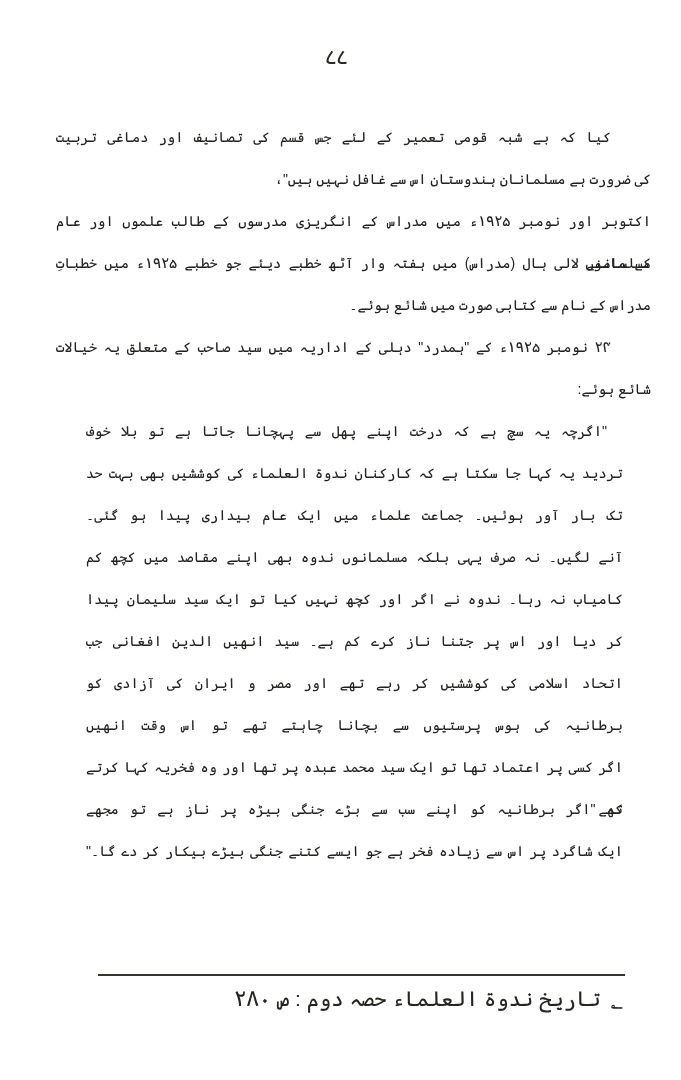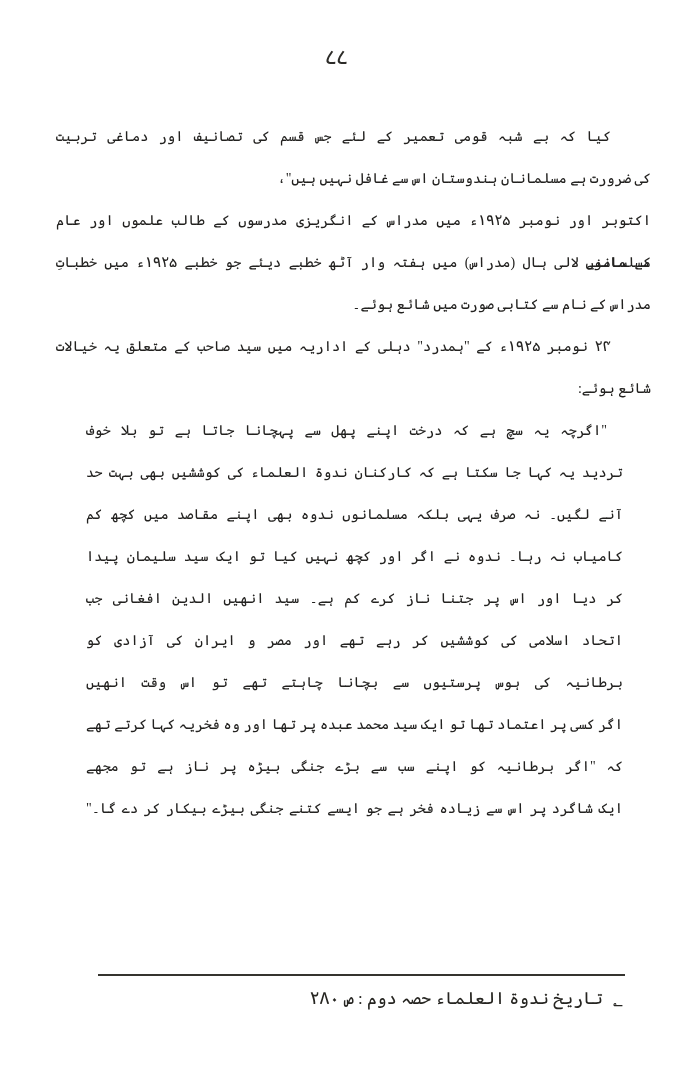--- a/index.html
+++ b/index.html
@@ -7,21 +7,21 @@
     padding: 0;
     background: #ffffff;
     width: 681px;
     height: 1080px;
     overflow: hidden;
   }
   .scan {
     position: relative;
     width: 681px;
     height: 1080px;
-    font-family: Liberation Serif, serif;
+    font-family: Liberation Sans, sans-serif;
     color: #232220;
     overflow: hidden;
     background:
       linear-gradient(to left, #67655f 0px, #8f8c83 4px, #b3af a3 9px, rgba(179,175,163,0) 30px),
       linear-gradient(to left, #6b6963 0px, #9a968b 6px, rgba(154,150,139,0) 28px),
       linear-gradient(to right, #f6f3ea 0px, rgba(246,243,234,0) 12px),
       linear-gradient(to top, rgba(99,97,92,0.50) 0px, rgba(99,97,92,0.18) 10px, rgba(99,97,92,0) 26px),
       linear-gradient(to bottom, rgba(120,117,108,0.28) 0px, rgba(120,117,108,0) 14px),
       #ebe3cf;
   }
@@ -79,21 +79,21 @@
     height: 2px;
     background: #35342f;
   }
   .footnote {
     position: absolute;
     top: 14px;
     right: 58px;
     left: 98px;
     direction: rtl;
     text-align: right;
-    font-size: 17px;
+    font-size: 21px;
     line-height: 34px;
     color: #262521;
   }
   .footnote .marker {
     margin-left: 10px;
   }
 </style>
 </head>
 <body>
 
@@ -108,20 +108,21 @@
 
     <div class="line">اکتوبر اور نومبر ۱۹۲۵ء میں مدراس کے انگریزی مدرسوں کے طالب علموں اور عام مسلمانوں</div>
     <div class="line">کے سامنے لالی ہال (مدراس) میں ہفتہ وار آٹھ خطبے دیئے جو خطبے ۱۹۲۵ء میں خطباتِ</div>
     <div class="line partial">مدراس کے نام سے کتابی صورت میں شائع ہوئے۔</div>
 
     <div class="line p-indent">۲۴ نومبر ۱۹۲۵ء کے "ہمدرد" دہلی کے اداریہ میں سید صاحب کے متعلق یہ خیالات</div>
     <div class="line partial">شائع ہوئے:</div>
 
     <div class="line quote-line q-first">"اگرچہ یہ سچ ہے کہ درخت اپنے پھل سے پہچانا جاتا ہے تو بلا خوف</div>
     <div class="line quote-line">تردید یہ کہا جا سکتا ہے کہ کارکنان ندوۃ العلماء کی کوششیں بھی بہت حد</div>
+    <div class="line quote-line">تک بار آور ہوئیں۔ جماعت علماء میں ایک عام بیداری پیدا ہو گئی۔</div>
     <div class="line quote-line">آنے لگیں۔ نہ صرف یہی بلکہ مسلمانوں ندوہ بھی اپنے مقاصد میں کچھ کم</div>
     <div class="line quote-line">کامیاب نہ رہا۔ ندوہ نے اگر اور کچھ نہیں کیا تو ایک سید سلیمان پیدا</div>
     <div class="line quote-line">کر دیا اور اس پر جتنا ناز کرے کم ہے۔ سید انھیں الدین افغانی جب</div>
     <div class="line quote-line">اتحاد اسلامی کی کوششیں کر رہے تھے اور مصر و ایران کی آزادی کو</div>
     <div class="line quote-line">برطانیہ کی ہوس پرستیوں سے بچانا چاہتے تھے تو اس وقت انھیں</div>
     <div class="line quote-line">اگر کسی پر اعتماد تھا تو ایک سید محمد عبدہ پر تھا اور وہ فخریہ کہا کرتے تھے</div>
     <div class="line quote-line">کہ "اگر برطانیہ کو اپنے سب سے بڑے جنگی بیڑہ پر ناز ہے تو مجھے</div>
     <div class="line quote-line">ایک شاگرد پر اس سے زیادہ فخر ہے جو ایسے کتنے جنگی بیڑے بیکار کر دے گا۔"</div>
 
   </div>

